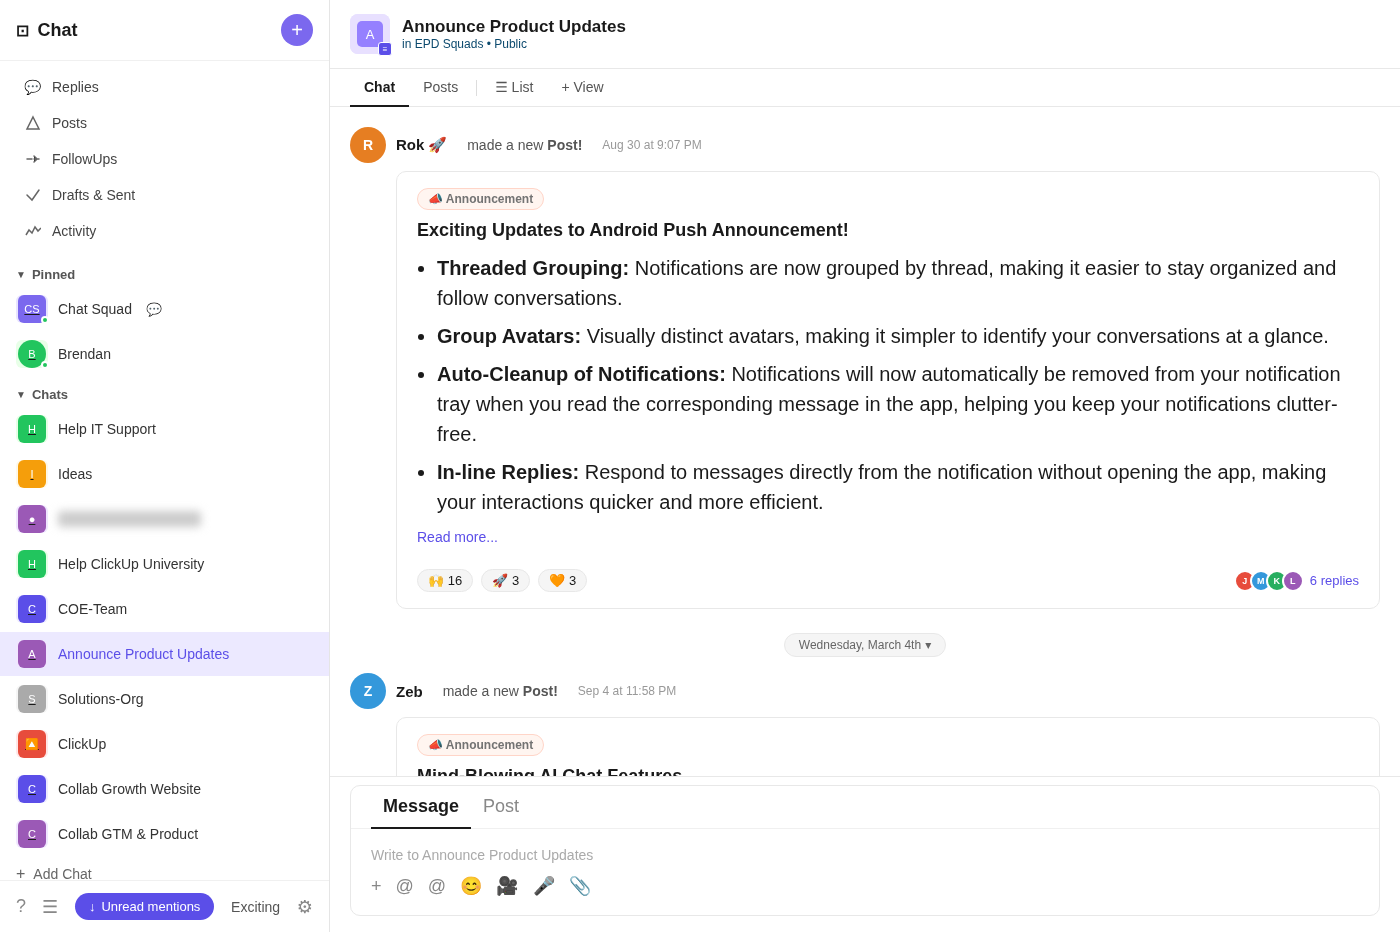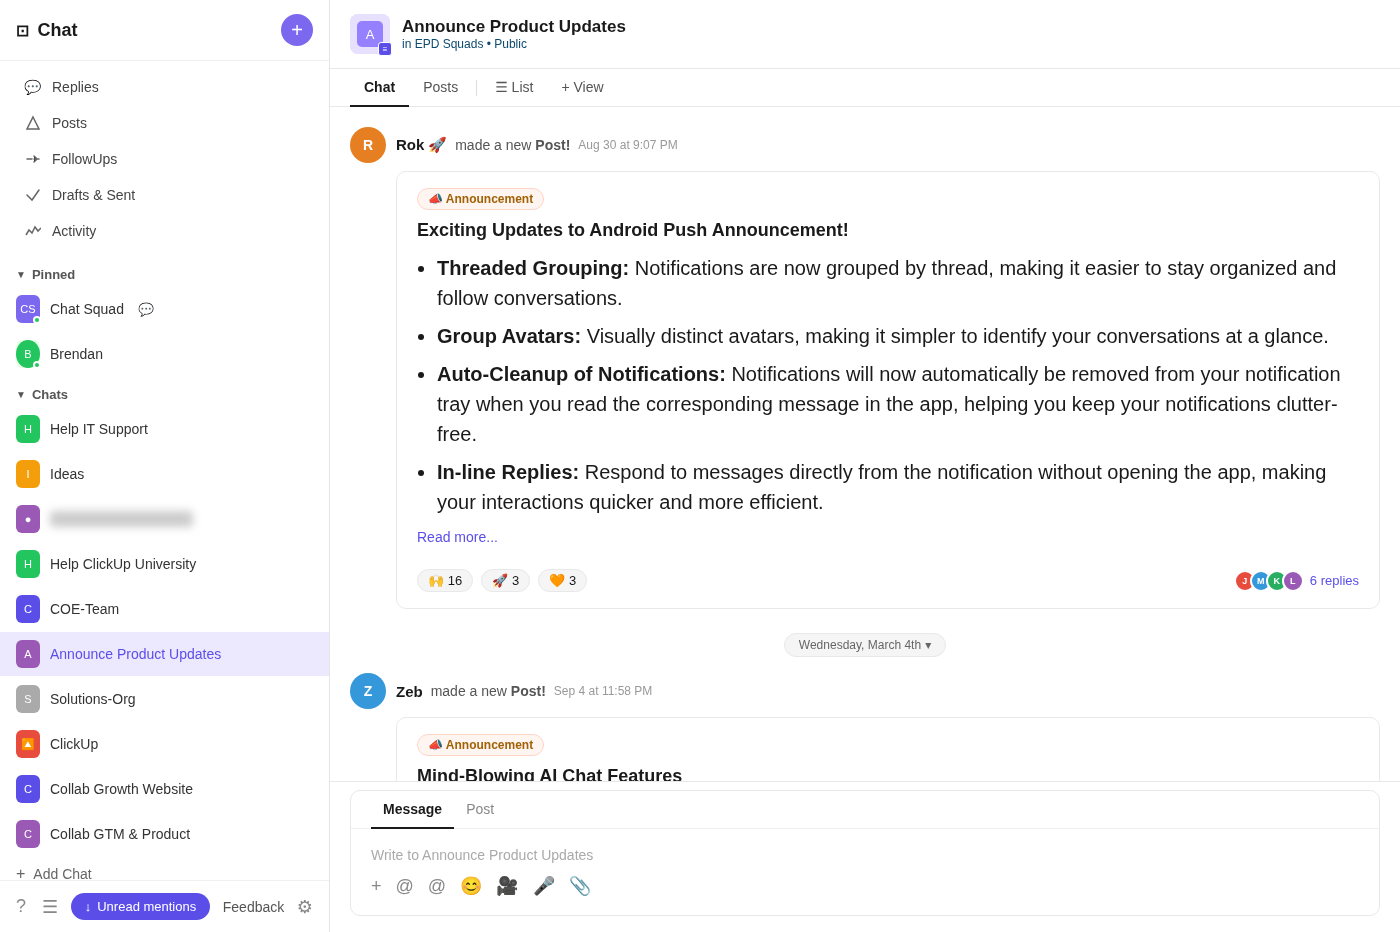--- a/index.html
+++ b/index.html
@@ -11,21 +11,21 @@
     .sidebar-title { font-size: 18px; font-weight: 700; display: flex; align-items: center; gap: 8px; }
     .add-btn { width: 32px; height: 32px; background: #7b68ee; border-radius: 50%; display: flex; align-items: center; justify-content: center; color: #fff; font-size: 20px; cursor: pointer; border: none; }
     .sidebar-nav { display: flex; flex-direction: column; padding: 8px 0; }
     .nav-item { display: flex; align-items: center; gap: 10px; padding: 8px 16px; cursor: pointer; color: #444; border-radius: 6px; margin: 1px 8px; }
     .nav-icon { width: 18px; height: 18px; display: flex; align-items: center; justify-content: center; color: #666; flex-shrink: 0; }
     .nav-label { font-size: 14px; }
     .section-header { display: flex; align-items: center; gap: 6px; padding: 10px 16px 4px; color: #555; font-size: 13px; font-weight: 600; cursor: pointer; }
     .chevron { font-size: 10px; }
     .chat-item { display: flex; align-items: center; gap: 10px; padding: 8px 16px; cursor: pointer; margin: 1px 0; }
     .chat-item.active { background: #ece9ff; }
-    .chat-avatar { width: 24px; height: 28px; border-radius: 6px; display: flex; justify-content: center; font-size: 13px; flex-shrink: 0; position: relative; }
+    .chat-avatar { width: 32px; height: 28px; border-radius: 6px; display: flex; justify-content: center; font-size: 13px; flex-shrink: 0; position: relative; text-decoration: underline; }
     .chat-avatar .status-dot { width: 8px; height: 8px; border-radius: 50%; background: #22c55e; position: absolute; bottom: -1px; right: -1px; border: 2px solid #fff; }
     .chat-name { font-size: 14px; color: #333; }
     .chat-name.active { color: #5b4ee8; font-weight: 500; }
     .add-chat { display: flex; align-items: center; gap: 8px; padding: 8px 16px; color: #666; cursor: pointer; font-size: 14px; }
     .sidebar-scroll { flex: 1; overflow-y: auto; }
     .sidebar-footer { display: flex; align-items: center; justify-content: space-between; padding: 12px 16px; border-top: 1px solid #f0f0f0; }
     .footer-icons { display: flex; gap: 16px; align-items: center; }
     .unread-btn { background: #5b4ee8; color: #fff; border-radius: 20px; padding: 6px 14px; font-size: 13px; font-weight: 500; display: flex; align-items: center; gap: 6px; cursor: pointer; border: none; }
 
     
@@ -36,46 +36,46 @@
     .channel-name { font-size: 17px; font-weight: 700; }
     .channel-sub { font-size: 12px; color: #0c4a6e; }
     .main-tabs { display: flex; align-items: center; gap: 0; padding: 0 20px; border-bottom: 1px solid #e8e8e8; }
     .tab { padding: 10px 14px; font-size: 14px; cursor: pointer; color: #555; border-bottom: 2px solid transparent; margin-bottom: -1px; }
     .tab.active { color: #1a1a1a; border-bottom: 2px solid #1a1a1a; font-weight: 600; }
     .tab-divider { width: 1px; height: 16px; background: #ddd; margin: 0 4px; }
     .messages-area { flex: 1; overflow-y: auto; padding: 20px; }
     .message-group { margin-bottom: 24px; }
     .message-header { display: flex; align-items: center; gap: 10px; margin-bottom: 8px; }
     .avatar-placeholder { width: 36px; height: 36px; border-radius: 50%; display: flex; align-items: center; justify-content: center; font-size: 14px; font-weight: 600; color: #fff; }
-    .msg-meta { display: flex; align-items: center; gap: 8px; }
+    .msg-meta { display: flex; align-items: center; gap: 20px; }
     .msg-author { font-weight: 700; font-size: 15px; }
     .msg-action { font-size: 14px; color: #555; }
     .msg-time { font-size: 12px; color: #999; }
     .post-card { border: 1px solid #e8e8e8; border-radius: 10px; padding: 16px 20px; margin-left: 46px; background: #fff; }
-    .announcement-badge { display: inline-flex; align-items: center; gap: 6px; background: #fff5f0; color: #a16207; border-radius: 20px; padding: 3px 10px; font-size: 12px; font-weight: 600; margin-bottom: 10px; border: 1px solid #ffd5c8; }
+    .announcement-badge { display: inline-flex; align-items: center; gap: 6px; background: #fff5f0; color: #737373; border-radius: 20px; padding: 3px 10px; font-size: 12px; font-weight: 600; margin-bottom: 10px; border: 1px solid #ffd5c8; }
     .post-title { font-size: 18px; font-weight: 700; margin-bottom: 12px; }
     .post-list { list-style: disc; padding-left: 20px; display: flex; flex-direction: column; gap: 8px; margin-bottom: 12px; }
     .post-list li { font-size: 20px; line-height: 1.5; }
     .post-list li strong { font-weight: 700; }
     .read-more { color: #5b4ee8; font-size: 14px; cursor: pointer; }
     .reactions { display: flex; align-items: center; gap: 8px; margin-top: 12px; }
     .reaction { display: inline-flex; align-items: center; gap: 4px; background: #f5f5f5; border-radius: 20px; padding: 3px 10px; font-size: 13px; cursor: pointer; border: 1px solid #e8e8e8; }
     .replies-info { display: flex; align-items: center; gap: 6px; margin-top: 12px; justify-content: flex-end; }
     .reply-avatars { display: flex; }
     .reply-avatar { width: 22px; height: 22px; border-radius: 50%; border: 2px solid #fff; margin-left: -6px; display: flex; align-items: center; justify-content: center; font-size: 9px; color: #fff; font-weight: 600; }
     .reply-avatar:first-child { margin-left: 0; }
     .reply-count { font-size: 13px; color: #5b4ee8; font-weight: 500; }
     .date-divider { display: flex; justify-content: center; margin: 16px 0; }
     .date-pill { background: #f5f5f5; border: 1px solid #e8e8e8; border-radius: 20px; padding: 4px 14px; font-size: 12px; color: #666; display: flex; align-items: center; gap: 4px; cursor: pointer; }
     .post-image { width: 100%; height: 80px; background: linear-gradient(135deg, #4040cc 0%, #6060ee 50%, #8080ff 100%); border-radius: 8px; display: flex; align-items: center; justify-content: center; overflow: hidden; position: relative; }
 
     
     .message-input-area { border-top: 1px solid #e8e8e8; padding: 0; }
     .input-tabs { display: flex; align-items: center; gap: 0; padding: 0 20px; border-bottom: 1px solid #f0f0f0; }
-    .input-tab { padding: 10px 12px; font-size: 14px; cursor: pointer; color: #888; border-bottom: 2px solid transparent; margin-bottom: -1px; }
+    .input-tab { padding: 10px 12px; font-size: 18px; cursor: pointer; color: #888; border-bottom: 2px solid transparent; margin-bottom: -1px; }
     .input-tab.active { color: #1a1a1a; border-bottom: 2px solid #1a1a1a; font-weight: 600; }
     .input-box { padding: 10px 20px 14px; }
     .input-placeholder { color: #aaa; font-size: 14px; padding: 8px 0; }
     .input-actions { display: flex; align-items: center; gap: 14px; padding: 4px 0; }
     .input-action-icon { color: #888; cursor: pointer; font-size: 18px; display: flex; align-items: center; }
 
     
     ::-webkit-scrollbar { width: 6px; }
     ::-webkit-scrollbar-track { background: transparent; }
     ::-webkit-scrollbar-thumb { background: #ddd; border-radius: 3px; }
@@ -229,21 +229,21 @@
 
   <div class="sidebar-footer">
     <div class="footer-icons">
       <span style="color:#888;font-size:18px;cursor:pointer;">?</span>
       <span style="color:#888;font-size:18px;cursor:pointer;">☰</span>
     </div>
     <button class="unread-btn">
       <span>↓</span>
       <span>Unread mentions</span>
     </button>
-    <span style="font-size:14px;color:#555;cursor:pointer;">Feedback</span>
+    <span style="font-size:14px;color:#555;cursor:pointer;">Exciting</span>
     <span style="color:#888;font-size:18px;cursor:pointer;">⚙</span>
   </div>
 </div>
 
 <div class="main">
   <div class="main-header">
     <div class="channel-avatar">
       <div style="position:relative;width:40px;height:40px;">
         <div style="width:40px;height:40px;background:#e8e0ff;border-radius:8px;display:flex;align-items:center;justify-content:center;">
           <div style="width:26px;height:26px;background:#9580ff;border-radius:5px;display:flex;align-items:center;justify-content:center;font-size:13px;color:#fff;">A</div>

